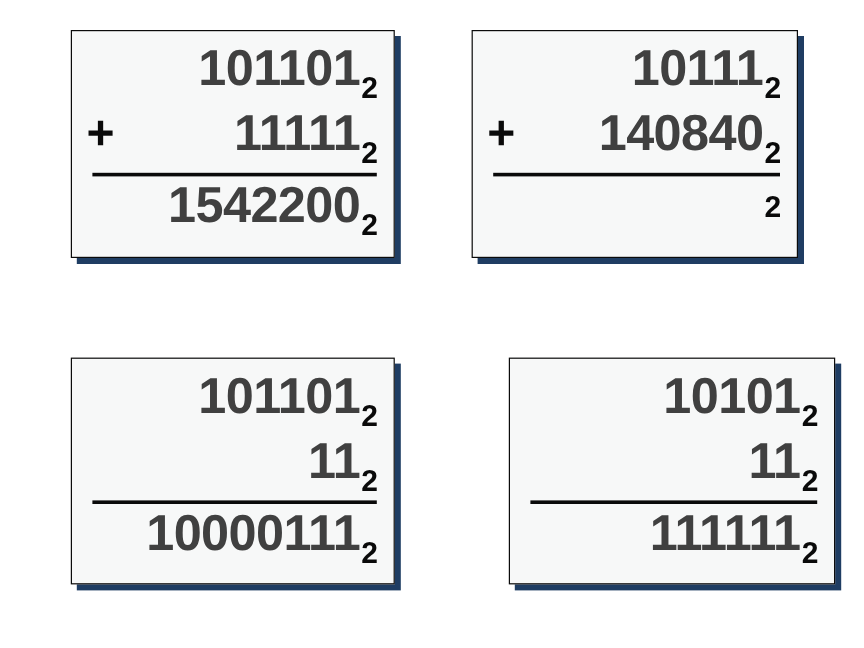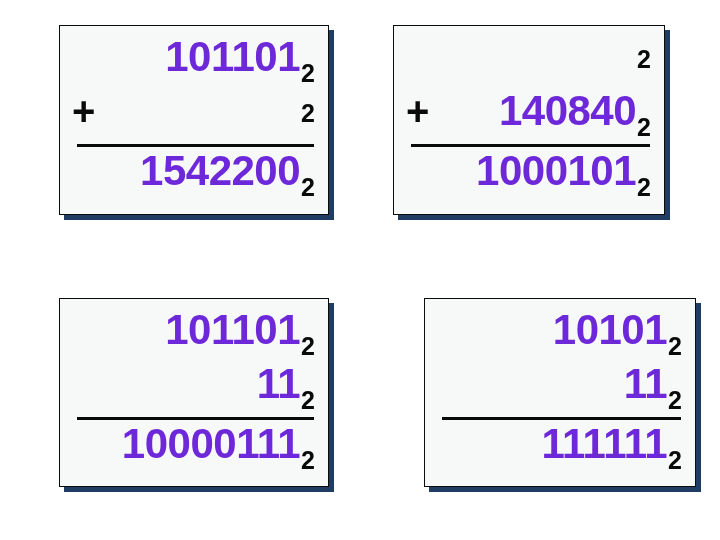--- a/index.html
+++ b/index.html
@@ -56,21 +56,21 @@
     font-size: 40px;
     font-weight: 700;
     color: #0a0a0a;
     line-height: 1;
     letter-spacing: -1px;
   }
 
   .digits {
     font-size: 42px;
     font-weight: 700;
-    color: #6d28d9;
+    color: #404040;
     line-height: 1;
     letter-spacing: -0.5px;
     white-space: nowrap;
     text-align: right;
   }
 
   .sub {
     font-size: 25px;
     font-weight: 700;
     color: #0a0a0a;
@@ -108,50 +108,51 @@
   <div class="card" style="left:59px; top:25px; width:270px; height:190px;">
     <div class="card-inner">
 
       <div class="row op1">
         <span class="digits">101101</span>
           <span class="sub">2</span>
       </div>
 
       <div class="row op2">
         <span class="plus">+</span>
+        <span class="digits">11111</span>
           <span class="sub">2</span>
       </div>
 
       <div class="rule"></div>
 
       <div class="row result">
         <span class="digits">1542200</span>
           <span class="sub">2</span>
       </div>
 
     </div>
   </div>
 
   <div class="card" style="left:393px; top:25px; width:272px; height:190px;">
     <div class="card-inner">
 
       <div class="row op1">
+        <span class="digits">10111</span>
           <span class="sub">2</span>
       </div>
 
       <div class="row op2">
         <span class="plus">+</span>
         <span class="digits">140840</span>
           <span class="sub">2</span>
       </div>
 
       <div class="rule"></div>
 
       <div class="row result">
-        <span class="digits">1000101</span>
           <span class="sub">2</span>
       </div>
 
     </div>
   </div>
 
   <div class="card" style="left:59px; top:298px; width:270px; height:189px;">
     <div class="card-inner">
 
       <div class="row op1">

